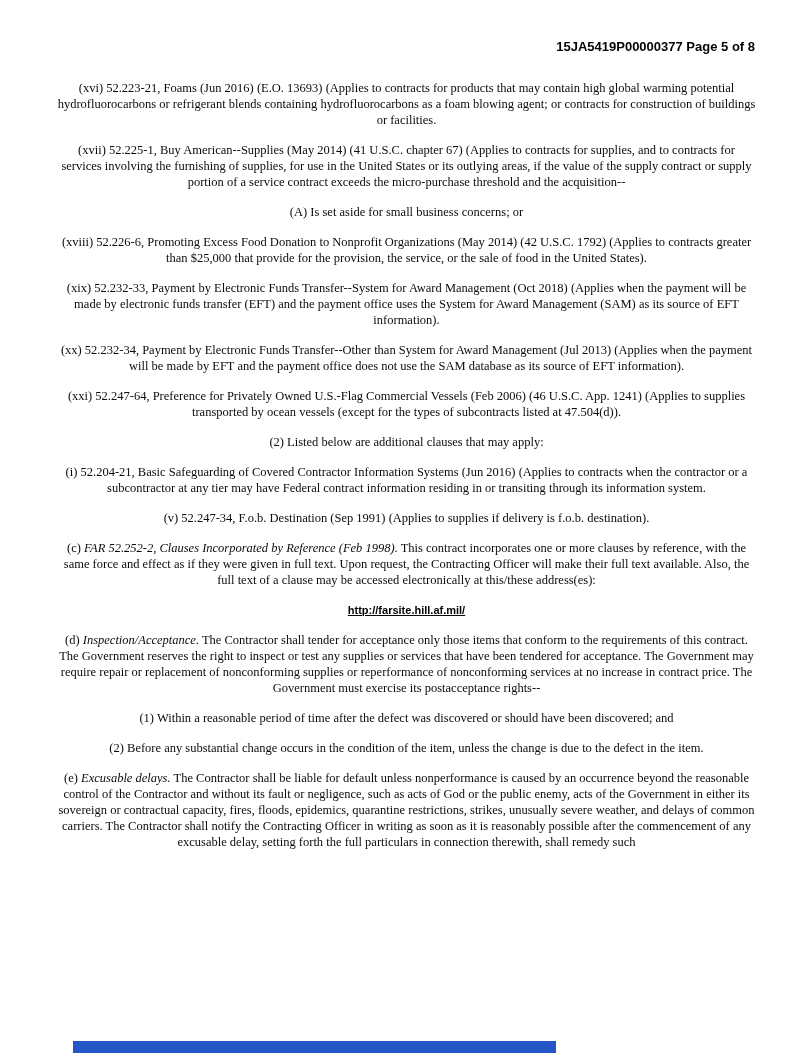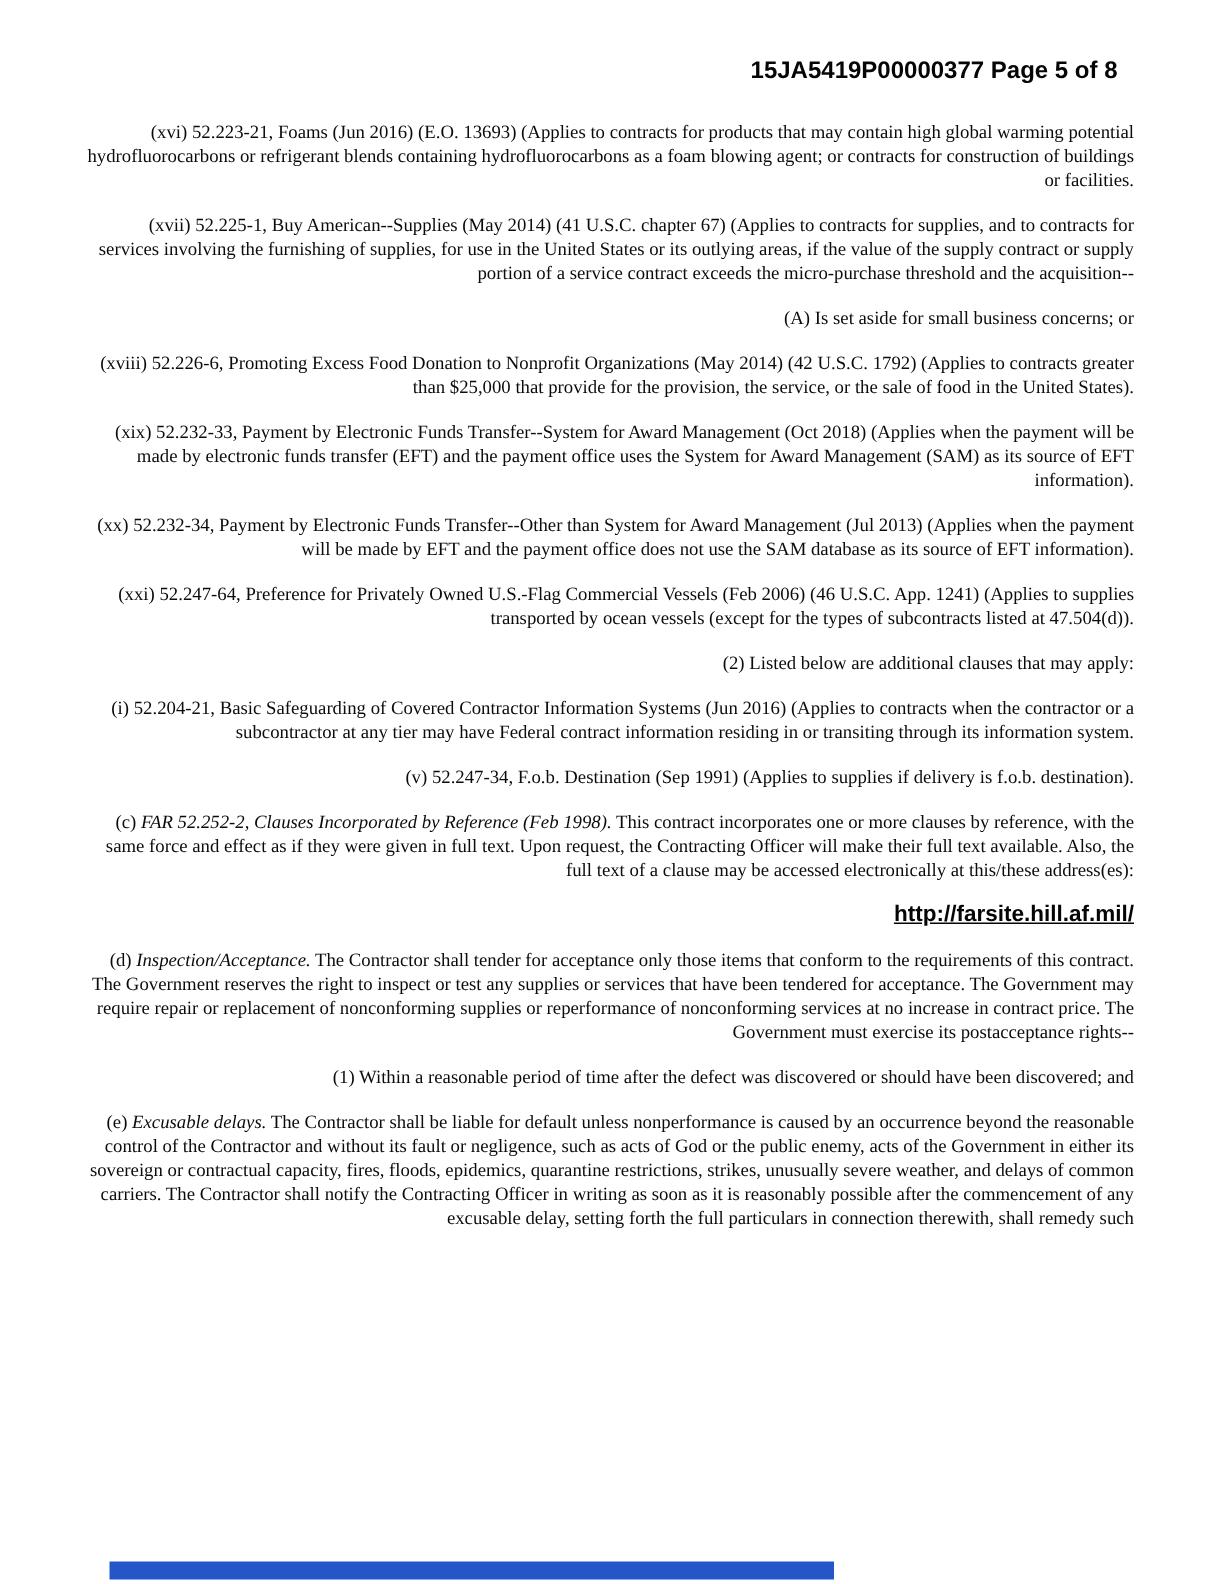--- a/index.html
+++ b/index.html
@@ -11,49 +11,49 @@
     position: relative;
     width: 809px;
     height: 1056px;
     overflow: hidden;
     font-family: "Liberation Serif", serif;
     color: #0b0b0b;
   }
   .page-header {
     position: absolute;
     top: 39px;
-    right: 64px;
+    right: 54px;
     font-family: "Liberation Sans", sans-serif;
     font-weight: bold;
-    font-size: 16px;
+    font-size: 13px;
     color: #050505;
     white-space: nowrap;
     margin-left: 32px;
   }
   .doc-body {
     position: absolute;
     left: 57px;
     top: 80px;
     width: 699px;
     font-size: 12.5px;
     line-height: 16px;
-    text-align: right;
+    text-align: center;
   }
   .para {
     margin: 0 0 14px 0;
     padding: 0;
   }
   .italic {
     font-style: italic;
   }
   .doc-link {
     color: #050505;
     font-family: "Liberation Sans", sans-serif;
     font-weight: bold;
-    font-size: 15px;
+    font-size: 11px;
     text-decoration: underline;
   }
   .highlight-bar {
     position: absolute;
     left: 73px;
     top: 1041px;
     width: 483px;
     height: 12px;
     background: #2456c8; 
   }
@@ -71,16 +71,17 @@
     <p class="para"><span>(xix) 52.232-33, Payment by Electronic Funds Transfer--System for Award Management (Oct 2018) (Applies when the payment will be made by electronic funds transfer (EFT) and the payment office uses the System for Award Management (SAM) as its source of EFT information).</span></p>
     <p class="para"><span>(xx) 52.232-34, Payment by Electronic Funds Transfer--Other than System for Award Management (Jul 2013) (Applies when the payment will be made by EFT and the payment office does not use the SAM database as its source of EFT information).</span></p>
     <p class="para"><span>(xxi) 52.247-64, Preference for Privately Owned U.S.-Flag Commercial Vessels (Feb 2006) (46 U.S.C. App. 1241) (Applies to supplies transported by ocean vessels (except for the types of subcontracts listed at 47.504(d)).</span></p>
     <p class="para"><span>(2) Listed below are additional clauses that may apply:</span></p>
     <p class="para"><span>(i) 52.204-21, Basic Safeguarding of Covered Contractor Information Systems (Jun 2016) (Applies to contracts when the contractor or a subcontractor at any tier may have Federal contract information residing in or transiting through its information system.</span></p>
     <p class="para"><span>(v) 52.247-34, F.o.b. Destination (Sep 1991) (Applies to supplies if delivery is f.o.b. destination).</span></p>
     <p class="para"><span>(c) </span><span class="italic">FAR 52.252-2, Clauses Incorporated by Reference (Feb 1998).</span><span> This contract incorporates one or more clauses by reference, with the same force and effect as if they were given in full text. Upon request, the Contracting Officer will make their full text available. Also, the full text of a clause may be accessed electronically at this/these address(es):</span></p>
     <p class="para"><a class="doc-link" href="#">http://farsite.hill.af.mil/</a></p>
     <p class="para"><span>(d) </span><span class="italic">Inspection/Acceptance.</span><span> The Contractor shall tender for acceptance only those items that conform to the requirements of this contract. The Government reserves the right to inspect or test any supplies or services that have been tendered for acceptance. The Government may require repair or replacement of nonconforming supplies or reperformance of nonconforming services at no increase in contract price. The Government must exercise its postacceptance rights--</span></p>
     <p class="para"><span>(1) Within a reasonable period of time after the defect was discovered or should have been discovered; and</span></p>
+    <p class="para"><span>(2) Before any substantial change occurs in the condition of the item, unless the change is due to the defect in the item.</span></p>
     <p class="para"><span>(e) </span><span class="italic">Excusable delays.</span><span> The Contractor shall be liable for default unless nonperformance is caused by an occurrence beyond the reasonable control of the Contractor and without its fault or negligence, such as acts of God or the public enemy, acts of the Government in either its sovereign or contractual capacity, fires, floods, epidemics, quarantine restrictions, strikes, unusually severe weather, and delays of common carriers. The Contractor shall notify the Contracting Officer in writing as soon as it is reasonably possible after the commencement of any excusable delay, setting forth the full particulars in connection therewith, shall remedy such</span></p>
   </div>
 
 <div class="highlight-bar" style="background: rgb(36, 86, 200);"></div>
 
 </body></html>

